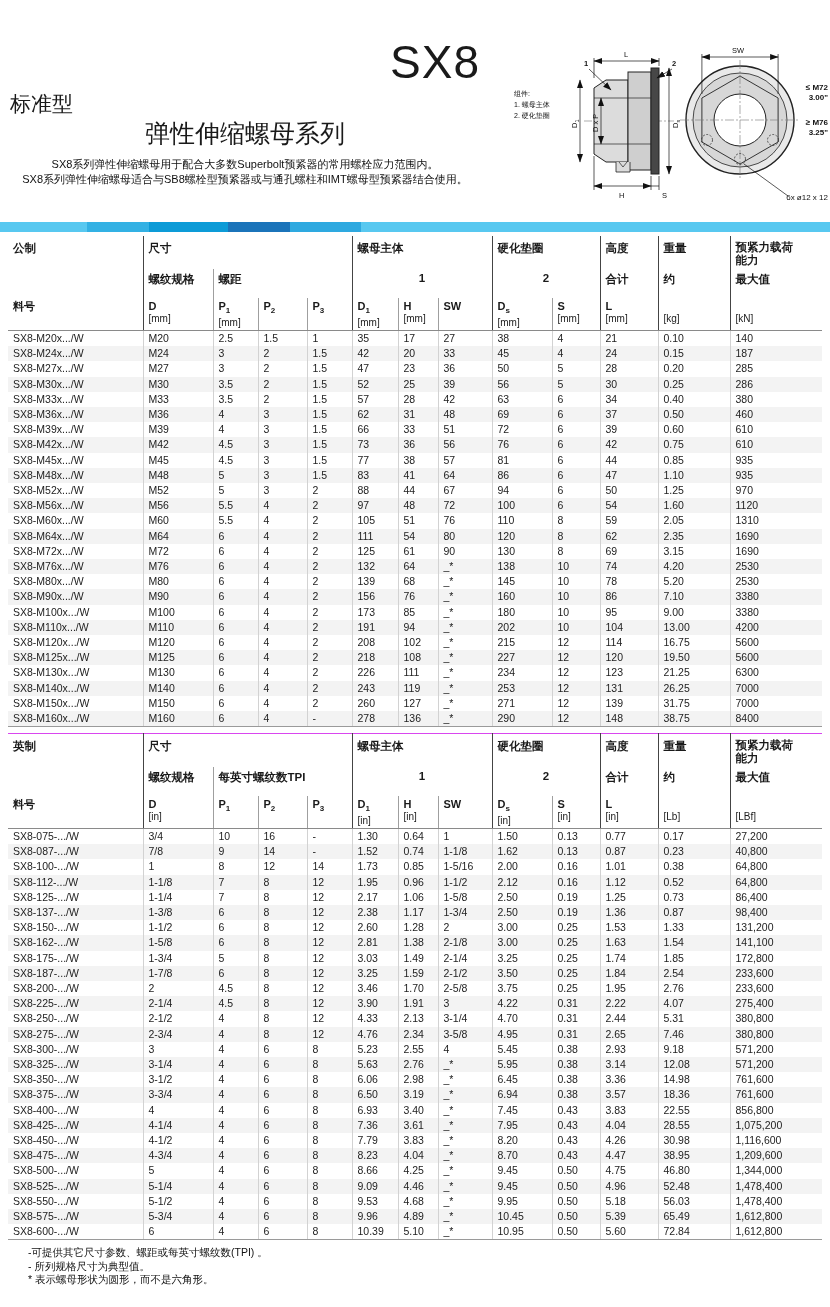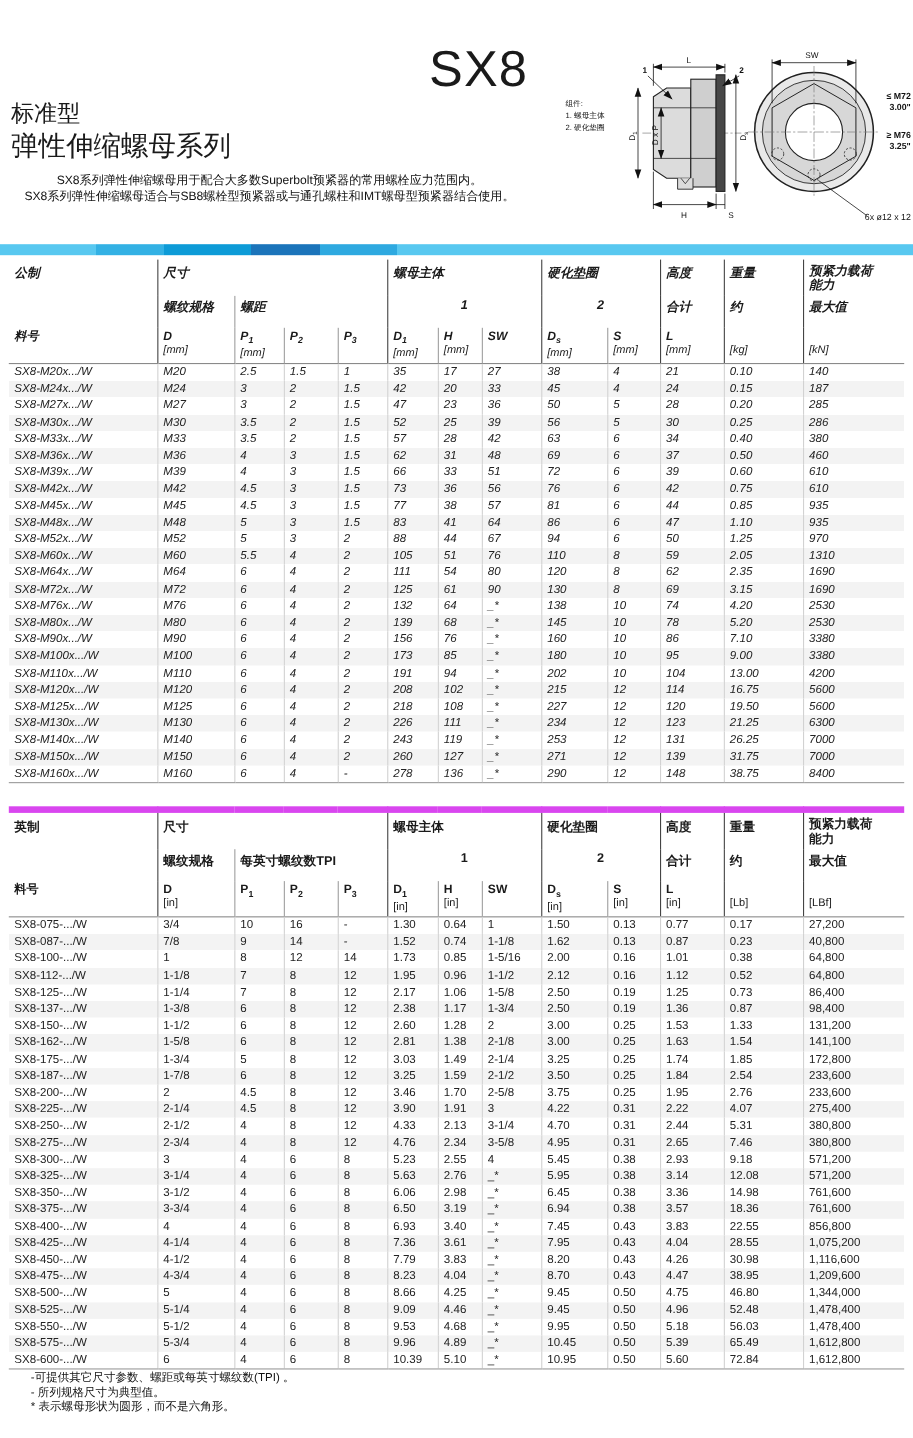--- a/index.html
+++ b/index.html
@@ -5,33 +5,33 @@
   html,body{margin:0;padding:0;background:#fff;}
   body{
     width:830px;height:1307px;position:relative;overflow:hidden;
     font-family:"Liberation Sans","DejaVu Sans",sans-serif;
     color:#1a1a1a;-webkit-font-smoothing:antialiased;
   }
   
   .page-head{position:absolute;left:10px;top:38px;width:470px;}
   .page-head h1{margin:0;font-size:46px;font-weight:400;line-height:1.05;letter-spacing:1px;text-align:right;}
   .page-head .sub1{margin:6px 0 0 0;font-size:21px;font-weight:400;line-height:1.15;}
-  .page-head .sub2{margin:2px 0 0 0;font-size:25px;font-weight:400;line-height:1.2;}
+  .page-head .sub2{margin:2px 0 0 0;font-size:25px;font-weight:400;line-height:1.2;text-align:center;}
   .page-head .desc{margin:9px 0 0 0;font-size:11px;line-height:14.5px;color:#111;text-align:center;}
   
   .drawing{position:absolute;left:488px;top:28px;width:342px;height:190px;}
   .drawing text{fill:#111;font-family:"Liberation Sans","DejaVu Sans",sans-serif;}
   
   .accent-bar{position:absolute;left:0;top:222px;width:830px;height:10px;background:#55c6ee;}
   
   .tbl-wrap{position:absolute;left:8px;width:814px;}
-  #metric-wrap{top:236px;font-style:italic;}
+  #metric-wrap{top:236px;}
   #imperial-wrap{top:733px;}
   table.spec{border-collapse:collapse;table-layout:fixed;width:814px;}
-  table.spec.topline{border-top:6px solid #d946ef;}
+  table.spec.topline{border-top:1px solid #d946ef;}
   .spec th,.spec td{padding:0 0 0 5px;text-align:left;vertical-align:top;font-weight:400;overflow:hidden;white-space:nowrap;}
   .spec thead tr.rA th{height:28px;font-size:11.5px;font-weight:700;padding-top:5px;}
   .spec thead tr.rB th{height:26px;font-size:11.5px;font-weight:700;padding-top:3px;}
   .spec thead tr.rC th{height:30px;font-size:11px;font-weight:700;padding-top:2px;border-bottom:1px solid #8a8a8a;}
   .spec thead th.center{text-align:center;padding-left:0;}
   .spec thead th .unit{display:block;font-size:10px;font-weight:400;line-height:12px;}
   .spec thead th .l1{display:block;line-height:13px;min-height:13px;}
   .spec thead th sub{font-size:8px;}
   .spec thead th.preload{white-space:pre-line;line-height:13px;}
   .spec th.bl{border-left:1px solid #9f9f9f;}
@@ -392,20 +392,35 @@
           <td class="bd">88</td>
           <td class="bd">44</td>
           <td class="bd">67</td>
           <td class="bd">94</td>
           <td class="bd">6</td>
           <td class="bd">50</td>
           <td class="bd">1.25</td>
           <td class="bd">970</td>
         </tr>
         <tr>
+          <td class="">SX8-M56x.../W</td>
+          <td class="bd">M56</td>
+          <td class="bd">5.5</td>
+          <td class="bd">4</td>
+          <td class="bd">2</td>
+          <td class="bd">97</td>
+          <td class="bd">48</td>
+          <td class="bd">72</td>
+          <td class="bd">100</td>
+          <td class="bd">6</td>
+          <td class="bd">54</td>
+          <td class="bd">1.60</td>
+          <td class="bd">1120</td>
+        </tr>
+        <tr>
           <td class="">SX8-M60x.../W</td>
           <td class="bd">M60</td>
           <td class="bd">5.5</td>
           <td class="bd">4</td>
           <td class="bd">2</td>
           <td class="bd">105</td>
           <td class="bd">51</td>
           <td class="bd">76</td>
           <td class="bd">110</td>
           <td class="bd">8</td>

